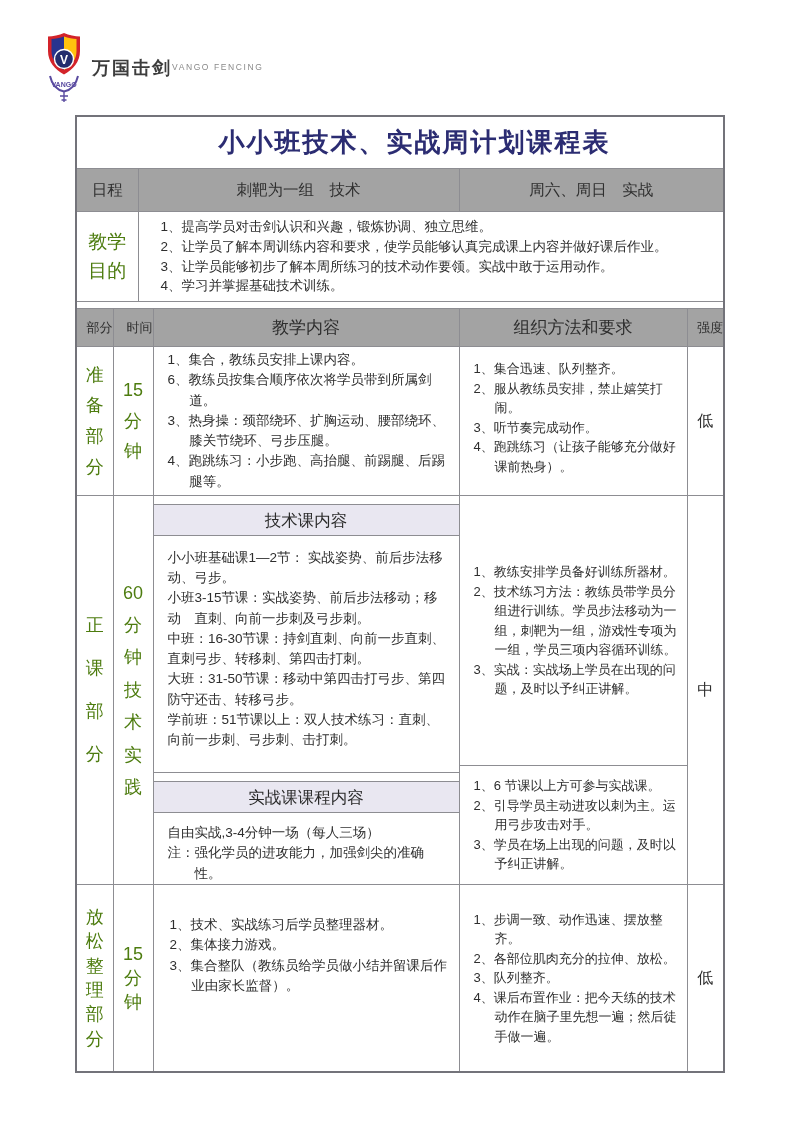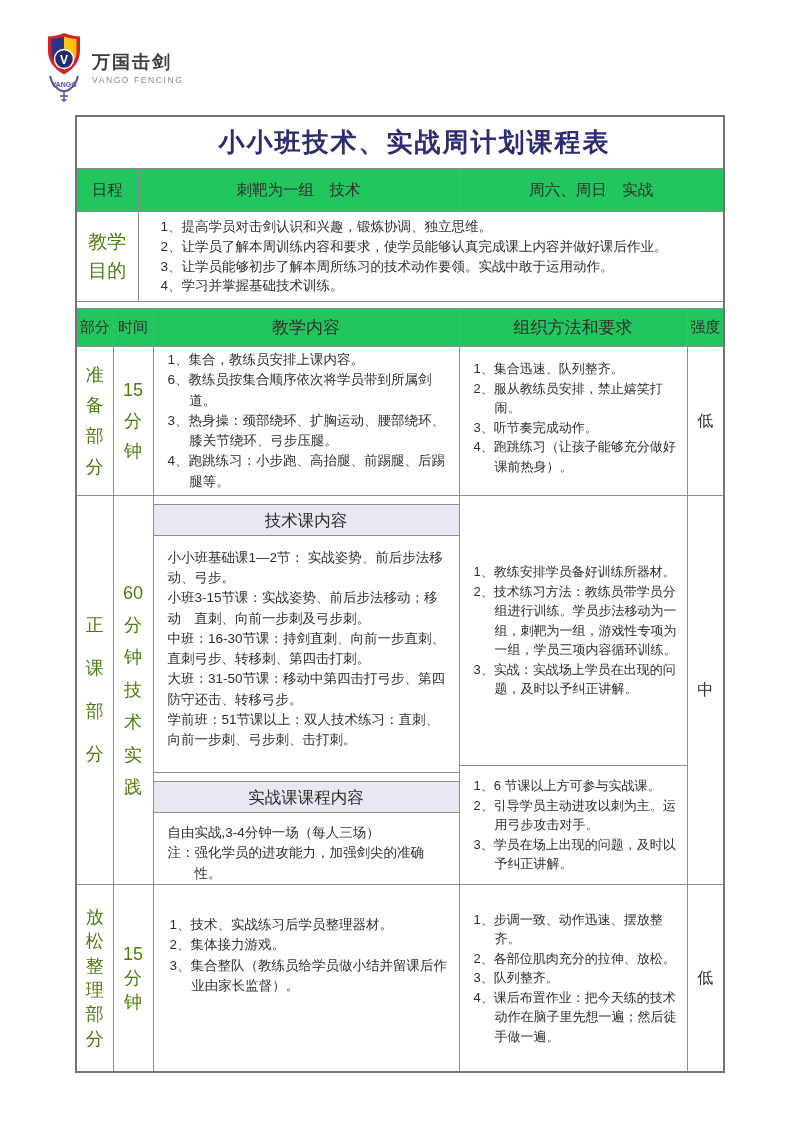--- a/index.html
+++ b/index.html
@@ -2,35 +2,35 @@
 <html><head>
 <meta charset="utf-8">
 <style>
   html,body{margin:0;padding:0;background:#ffffff;}
   .page{position:relative;width:800px;height:1132px;background:#ffffff;overflow:hidden;
         font-family:"Liberation Sans","DejaVu Sans",sans-serif;color:#2e2e2e;}
 
   
   .logo{position:absolute;left:45px;top:32px;display:flex;align-items:center;gap:9px;}
   .logo svg{display:block;}
-  .brand-text{display:flex;flex-direction:column;justify-content:flex-end;margin-top:0;}
+  .brand-text{display:flex;flex-direction:row;justify-content:flex-end;margin-top:0;}
   .brand-cn{font-size:18px;font-weight:bold;color:#3d3d3d;letter-spacing:2px;line-height:1.1;}
   .brand-en{font-size:8.5px;color:#8a8a8a;letter-spacing:1.6px;margin-top:3px;}
 
   
   .sheet{position:absolute;left:75px;top:115px;}
   table{border-collapse:collapse;table-layout:fixed;width:648px;border:2px solid #73737a;}
   td{border:1px solid #8d8d92;overflow:hidden;padding:0;vertical-align:middle;}
-  .lav{background:#22c55e;}
+  .lav{background:#a3a3a3;}
   .title-cell{height:51px;text-align:center;font-size:26px;font-weight:bold;
               color:#2b2c72;letter-spacing:2px;padding-left:29px;}
   .sched-cell{height:42px;text-align:center;font-size:15.5px;color:#2f2f2f;}
   .spacer td{height:6px;border-left:none;border-right:none;background:#fff;}
 
-  .hdr-sm{height:37px;text-align:center;font-size:15px;}
+  .hdr-sm{height:37px;text-align:right;font-size:13px;}
   .hdr-lg{height:37px;text-align:center;font-size:17px;}
 
   .vlabel{margin:0 auto;text-align:center;word-break:break-all;font-size:18px;color:#4d7c0f;}
   .w20{width:20px;} .w26{width:26px;} .w42{width:42px;}
   .lh-obj{font-size:19px;line-height:1.5;}
   .lh-prep{line-height:1.7;}
   .lh-main{line-height:2.4;}
   .lh-time60{line-height:1.8;}
   .lh-relax{line-height:1.35;}
 

